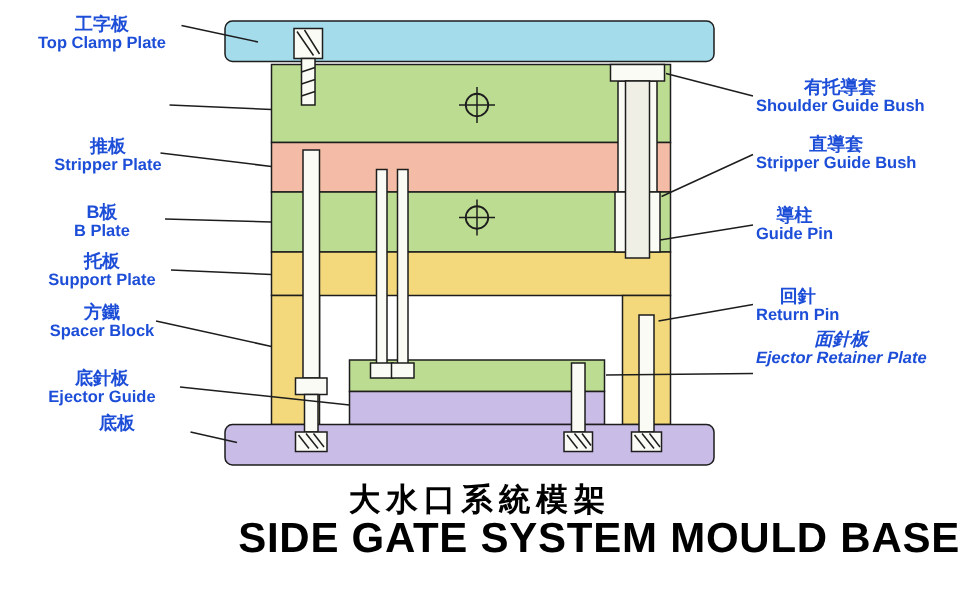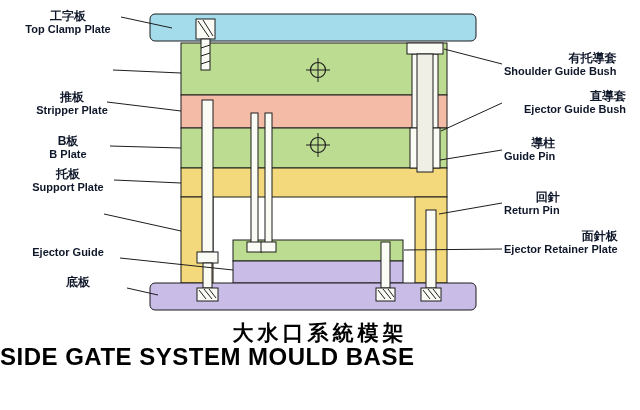--- a/index.html
+++ b/index.html
@@ -2,29 +2,29 @@
 <html><head>
 <meta charset="utf-8">
 <style>
   html,body { margin:0; padding:0; }
   body { background:#ffffff; font-family:"Liberation Sans","DejaVu Sans",sans-serif; }
   #canvas { position:relative; width:640px; height:410px; background:#ffffff; overflow:hidden; }
   #canvas > svg { position:absolute; left:0; top:0; }
   svg rect { stroke:#1d1d1d; stroke-width:1; }
   svg line { stroke:#1d1d1d; stroke-width:1; }
   svg circle { stroke:#1d1d1d; stroke-width:1.2; }
-  .label { position:absolute; color:#0f172a; }
+  .label { position:absolute; color:#1d4ed8; }
   .label .zh { font-size:12px; font-weight:bold; line-height:13px; white-space:nowrap; }
   .label .en { font-size:11px; font-weight:bold; line-height:13px; white-space:nowrap; }
   .label.left  { width:132px; text-align:center; }
-  .label.right { text-align:right; }
+  .label.right { text-align:center; }
   .title-zh { position:absolute; left:0; width:640px; top:319px; text-align:center;
               font-size:21px; font-weight:bold; letter-spacing:4px; color:#000; }
-  .title-en { position:absolute; left:0; width:640px; top:343px; text-align:left;
-              font-size:24px; font-weight:bold; letter-spacing:0.5px; color:#000; }
+  .title-en { position:absolute; left:0; width:640px; top:343px; text-align:right;
+              font-size:28px; font-weight:bold; letter-spacing:0.5px; color:#000; }
 </style>
 </head>
 <body>
 
 <div id="canvas">
 
   <svg width="640" height="410" viewBox="0 0 640 410">
 
     <g>
       <rect x="150" y="14" width="326" height="27" rx="5" fill="#a5dcec"></rect>
@@ -122,43 +122,48 @@
     <div class="en">Stripper Plate</div>
   </div>
   <div class="label left" style="left:2px;  top:135px;">
     <div class="zh">B板</div>
     <div class="en">B Plate</div>
   </div>
   <div class="label left" style="left:2px;  top:168px;">
     <div class="zh">托板</div>
     <div class="en">Support Plate</div>
   </div>
+  <div class="label left" style="left:2px;  top:202px;">
+    <div class="zh">方鐵</div>
+    <div class="en">Spacer Block</div>
+  </div>
   <div class="label left" style="left:2px;  top:246px;">
+    <div class="zh">底針板</div>
     <div class="en">Ejector Guide</div>
   </div>
   <div class="label left" style="left:12px;  top:276px;">
     <div class="zh">底板</div>
   </div>
 
   <div class="label right" style="left:504px; top:52px;">
     <div class="zh">有托導套</div>
     <div class="en">Shoulder Guide Bush</div>
   </div>
-  <div class="label right" style="left:504px; top:90px;margin-left:20px;">
+  <div class="label right" style="left:504px; top:90px;">
     <div class="zh">直導套</div>
-    <div class="en">Ejector Guide Bush</div>
+    <div class="en">Stripper Guide Bush</div>
   </div>
   <div class="label right" style="left:504px; top:137px;">
     <div class="zh">導柱</div>
     <div class="en">Guide Pin</div>
   </div>
   <div class="label right" style="left:504px; top:191px;">
     <div class="zh">回針</div>
     <div class="en">Return Pin</div>
   </div>
-  <div class="label right" style="left:504px; top:230px;">
+  <div class="label right" style="left:504px; top:220px;font-style:italic;">
     <div class="zh">面針板</div>
     <div class="en">Ejector Retainer Plate</div>
   </div>
 
   <div class="title-zh">大水口系統模架</div>
   <div class="title-en">SIDE GATE SYSTEM MOULD BASE</div>
 </div>
 
 </body></html>

